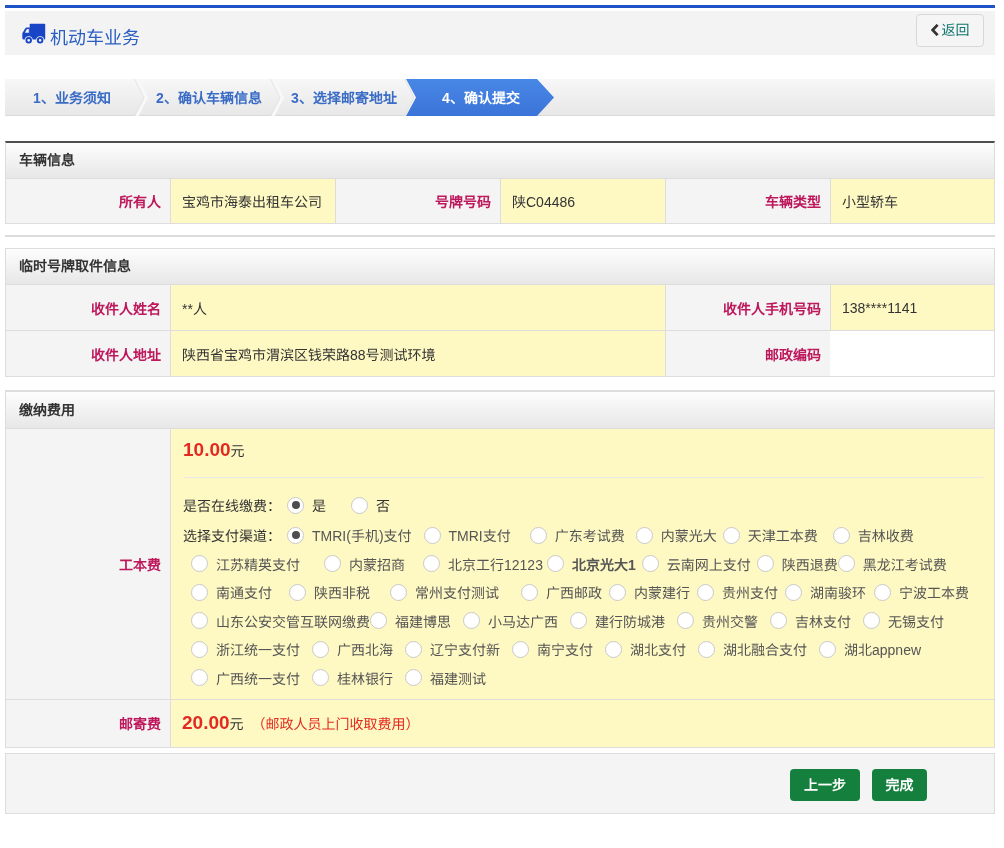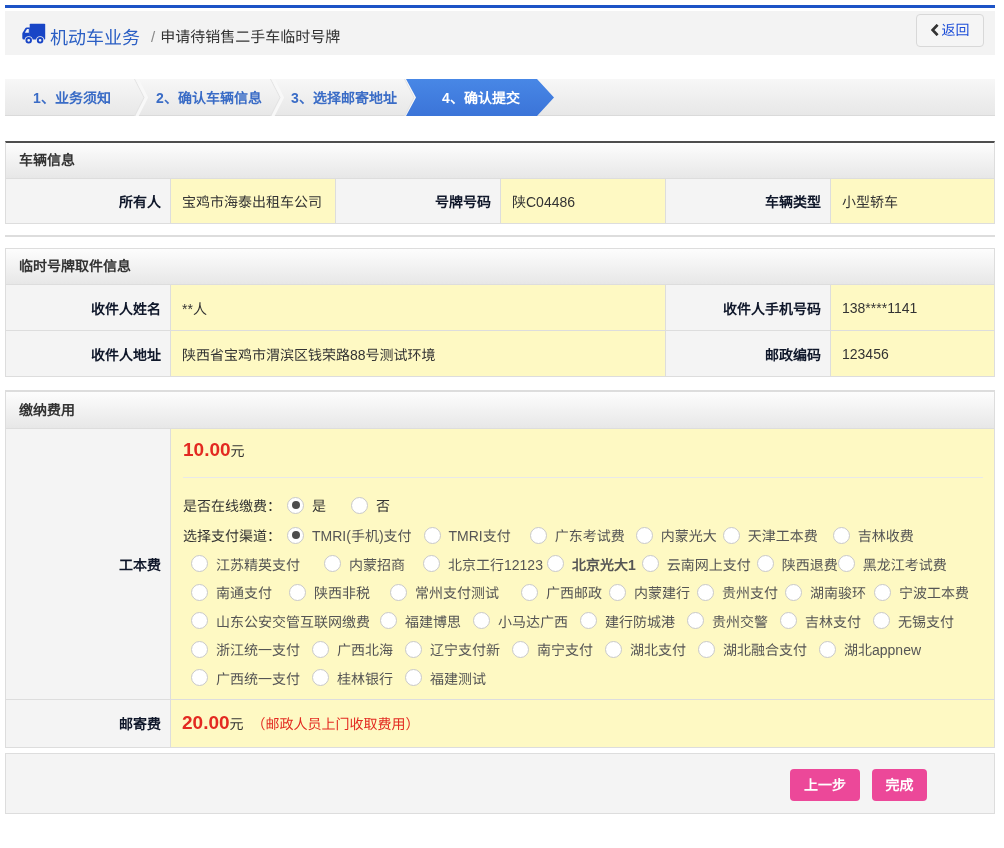--- a/index.html
+++ b/index.html
@@ -4,29 +4,29 @@
 <style>
 html,body{margin:0;padding:0;background:#fff;}
 body{width:1004px;height:848px;font-family:"Liberation Sans",sans-serif;overflow:hidden;}
 .wrap{width:990px;margin:0 auto 0 5px;}
 .topline{margin-top:5px;height:3px;background:#1d53c6;}
 .phead{margin-top:3px;height:44px;background:#f3f3f3;position:relative;}
 .phead .ticon{position:absolute;left:16.5px;top:12px;}
 .phead .t1{position:absolute;left:45px;top:12px;font-size:18px;color:#2b5fc4;}
 .phead .t2{position:absolute;left:141px;top:14px;font-size:15px;color:#333;}
 .phead .t2 .sl{color:#888;padding:0 5px;}
-.backbtn{position:absolute;right:11px;top:3px;width:66px;height:31px;background:#f5f5f5;border:1px solid #d8d8d8;border-radius:4px;text-align:center;line-height:31px;font-size:14px;color:#1d4ed8;}
+.backbtn{position:absolute;right:11px;top:3px;width:66px;height:31px;background:#f5f5f5;border:1px solid #d8d8d8;border-radius:4px;text-align:center;line-height:31px;font-size:14px;color:#0f766e;}
 .backbtn svg{vertical-align:-1px;margin-right:3px;}
 .stepbar{margin-top:24px;height:37px;}
 .sect{border:1px solid #ddd;background:#fff;}
 .sect1{margin-top:21px;border-top:2px solid #4e4e4e;}
 .shead{height:35px;line-height:35px;background:linear-gradient(#fdfdfd,#e7e7e7);padding-left:13px;font-size:14px;font-weight:bold;color:#333;}
 .row{display:flex;border-top:1px solid #ddd;align-items:stretch;}
 .cell{box-sizing:border-box;}
-.lab{background:#f4f4f4;font-weight:bold;font-size:14px;color:#0f172a;text-align:right;padding-right:9px;display:flex;align-items:center;justify-content:flex-end;}
+.lab{background:#f4f4f4;font-weight:bold;font-size:14px;color:#be185d;text-align:right;padding-right:9px;display:flex;align-items:center;justify-content:flex-end;}
 .val{background:#fef9c3;font-size:14px;color:#333;padding-left:11px;display:flex;align-items:center;border-left:1px solid #ddd;}
 .bl{border-left:1px solid #ddd;}
 .rule{height:2px;background:#ddd;margin-top:11px;}
 .sect2{margin-top:11px;}
 .sect3{margin-top:13px;border-top:2px solid #ddd;}
 .w165{width:165px;flex:none;}
 .w164{width:164px;flex:none;}
 .w495{width:495px;flex:none;}
 .wfill{flex:1;}
 .h45{height:44px;}
@@ -40,40 +40,39 @@
 .chline{height:28.5px;display:flex;align-items:center;font-size:14px;color:#333;}
 .chline.first{padding-left:12px;margin-top:2px;}
 .chline.wrapln{padding-left:20px;}
 .ri{display:inline-flex;align-items:center;margin-right:12px;color:#555;white-space:nowrap;}
 .ri .c{width:15px;height:15px;border:1px solid #c9c9c9;border-radius:50%;background:#fff;margin-right:8px;flex:none;position:relative;}
 .ri .c.on::after{content:"";position:absolute;left:3.5px;top:3.5px;width:8px;height:8px;border-radius:50%;background:#4d4d4d;}
 .ri.dk{color:#333;}
 .postfee{display:flex;align-items:center;}
 .pnote{font-size:14px;color:#e32a21;margin-left:8px;}
 .footer{margin-top:5px;height:61px;border:1px solid #ddd;background:#f4f4f4;box-sizing:border-box;text-align:right;padding-right:67px;}
-.btn{display:inline-block;margin-top:15px;height:32px;line-height:32px;background:#ec4899;color:#fff;font-size:14px;font-weight:bold;text-align:center;border-radius:4px;vertical-align:top;}
+.btn{display:inline-block;margin-top:15px;height:32px;line-height:32px;background:#15803d;color:#fff;font-size:14px;font-weight:bold;text-align:center;border-radius:4px;vertical-align:top;}
 .btn1{width:70px;margin-right:12px;}
 .btn2{width:55px;}
 </style>
 </head>
 <body>
 <div class="wrap">
   <div class="topline"></div>
   <div class="phead">
     <svg class="ticon" width="24" height="22" viewBox="0 0 24 22">
       <rect x="7.7" y="0.7" width="15.5" height="15.8" rx="0.8" fill="#1845c6"></rect>
       <path d="M7.9,4.5 L4.7,4.5 Q3.9,4.5 3.5,5.1 L0.6,9.7 Q0.3,10.2 0.3,10.9 L0.3,15 Q0.3,16.5 1.8,16.5 L7.9,16.5 Z" fill="#1845c6"></path>
       <path d="M6.8,6.1 L5.3,6.1 Q4.9,6.1 4.7,6.5 L3.1,9.2 Q2.9,9.7 3.4,9.7 L6.8,9.7 Z" fill="#f3f3f3"></path>
       <circle cx="6.7" cy="17.3" r="4.0" fill="#f3f3f3"></circle>
       <circle cx="6.7" cy="17.3" r="2.3" fill="#f3f3f3" stroke="#1845c6" stroke-width="1.9"></circle>
       <circle cx="18.1" cy="17.3" r="4.0" fill="#f3f3f3"></circle>
       <circle cx="18.1" cy="17.3" r="2.3" fill="#f3f3f3" stroke="#1845c6" stroke-width="1.9"></circle>
     </svg>
     <span class="t1">机动车业务</span>
-    <span class="t2"><span class="sl">/</span>申请待销售二手车临时号牌</span>
     <div class="backbtn"><svg width="8" height="12" viewBox="0 0 8 12">
           <polyline points="6.6,0.8 1.6,6 6.6,11.2" fill="none" stroke="#333" stroke-width="2.7"></polyline>
         </svg>返回</div>
   </div>
   <svg class="stepbar" width="990" height="37">
     <defs>
       <linearGradient id="gb" x1="0" y1="0" x2="0" y2="1">
         <stop offset="0" stop-color="#f7f7f7"></stop>
           <stop offset="1" stop-color="#e7e7e7"></stop>
       </linearGradient>
@@ -113,21 +112,20 @@
     <div class="row h46">
       <div class="cell lab w164">收件人姓名</div>
       <div class="cell val w495">**人</div>
       <div class="cell lab w165 bl">收件人手机号码</div>
       <div class="cell val wfill">138****1141</div>
     </div>
     <div class="row h46">
       <div class="cell lab w164">收件人地址</div>
       <div class="cell val w495">陕西省宝鸡市渭滨区钱荣路88号测试环境</div>
       <div class="cell lab w165 bl">邮政编码</div>
-      <div class="cell val wfill">123456</div>
     </div>
   </div>
   <div class="sect sect3">
     <div class="shead" style="height:36px;line-height:36px;">缴纳费用</div>
     <div class="row">
       <div class="cell lab w164">工本费</div>
       <div class="cell val wfill fee">
         <div class="feeamt"><span class="amt">10.00</span><span class="yuan">元</span></div>
         <div class="fhr"></div>
         <div class="oline">是否在线缴费：<span class="ri dk" style="margin-left:6px;"><span class="c on"></span>是</span><span class="ri dk" style="margin-left:13px;"><span class="c"></span>否</span></div>
@@ -145,21 +143,21 @@
             <span class="ri" style="margin-right:17px;"><span class="c"></span>南通支付</span>
             <span class="ri" style="margin-right:20px;"><span class="c"></span>陕西非税</span>
             <span class="ri" style="margin-right:22px;"><span class="c"></span>常州支付测试</span>
             <span class="ri" style="margin-right:7px;"><span class="c"></span>广西邮政</span>
             <span class="ri" style="margin-right:7px;"><span class="c"></span>内蒙建行</span>
             <span class="ri" style="margin-right:7px;"><span class="c"></span>贵州支付</span>
             <span class="ri" style="margin-right:8px;"><span class="c"></span>湖南骏环</span>
             <span class="ri"><span class="c"></span>宁波工本费</span>
           </div>
         <div class="chline wrapln">
-            <span class="ri" style="margin-right:10px;"><span class="c"></span>山东公安交管互联网缴费</span>
+            <span class="ri" style="margin-right:0;"><span class="c"></span>山东公安交管互联网缴费</span>
             <span class="ri"><span class="c"></span>福建博思</span>
             <span class="ri"><span class="c"></span>小马达广西</span>
             <span class="ri"><span class="c"></span>建行防城港</span>
             <span class="ri"><span class="c"></span>贵州交警</span>
             <span class="ri"><span class="c"></span>吉林支付</span>
             <span class="ri"><span class="c"></span>无锡支付</span>
           </div>
         <div class="chline wrapln">
             <span class="ri"><span class="c"></span>浙江统一支付</span>
             <span class="ri"><span class="c"></span>广西北海</span>

